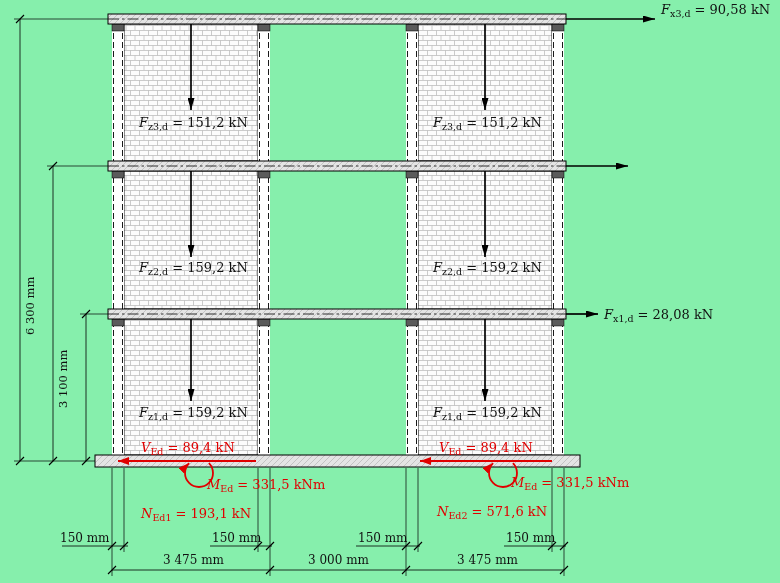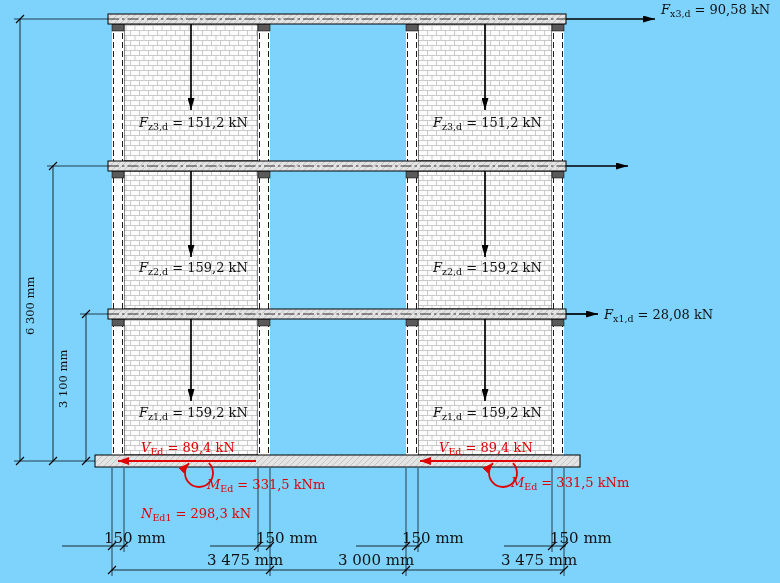--- a/index.html
+++ b/index.html
@@ -1,27 +1,27 @@
 <!DOCTYPE html>
 <html style="--accent-red: #e00000;"><head>
 <meta charset="utf-8">
 <style>
   :root{ --accent-red:#e00000; }
   html,body{margin:0;padding:0;background:#fff;}
-  .canvas{position:relative;width:780px;height:583px;background:#7dd3fc;overflow:hidden;
+  .canvas{position:relative;width:780px;height:583px;background:#86efac;overflow:hidden;
           font-family:"DejaVu Serif",serif;}
   svg{position:absolute;left:0;top:0;}
 
   
   .lbl{position:absolute;white-space:nowrap;font-size:13px;color:#111;line-height:14px;}
   .lbl .sym{font-style:italic;}
   .lbl sub{font-size:9.5px;vertical-align:-3px;}
   .lbl .val{padding-left:4px;}
   .red{color:var(--accent-red);}
-  .dim{font-size:15px;margin-left:44px;}
+  .dim{font-size:12px;}
   .vlbl{position:absolute;white-space:nowrap;font-size:11.5px;color:#111;height:14px;line-height:14px;
         transform:rotate(-90deg);transform-origin:left bottom;}
 
   
   .brickrect{fill:url(#brickpat);stroke:#000;stroke-width:0.9;}
   .striprect{fill:#ffffff;}
   .dashline{stroke:#000;stroke-width:0.9;stroke-dasharray:6 3;fill:none;}
   .slab{fill:url(#concpat);stroke:#000;stroke-width:1;}
   .cline{stroke:#000;stroke-width:0.8;stroke-dasharray:11 3 2.5 3;fill:none;}
   .block{fill:#5a5a5a;stroke:#000;stroke-width:0.5;}
@@ -203,28 +203,31 @@
 <div class="lbl red" style="left:439px;top:441px">
   <span class="sym">V</span><sub>Ed</sub><span class="val">= 89,4 kN</span>
 </div>
 <div class="lbl red" style="left:207px;top:478px">
   <span class="sym">M</span><sub>Ed</sub><span class="val">= 331,5 kNm</span>
 </div>
 <div class="lbl red" style="left:511px;top:476px">
   <span class="sym">M</span><sub>Ed</sub><span class="val">= 331,5 kNm</span>
 </div>
 <div class="lbl red" style="left:141px;top:507px">
-  <span class="sym">N</span><sub>Ed1</sub><span class="val">= 298,3 kN</span>
+  <span class="sym">N</span><sub>Ed1</sub><span class="val">= 193,1 kN</span>
+</div>
+<div class="lbl red" style="left:437px;top:505px">
+  <span class="sym">N</span><sub>Ed2</sub><span class="val">= 571,6 kN</span>
 </div>
 
 <div class="vlbl" style="left:3px;top:245px">9 500 mm</div>
 <div class="vlbl" style="left:37px;top:321px">6 300 mm</div>
 <div class="vlbl" style="left:70px;top:394px">3 100 mm</div>
 
 <div class="lbl dim" style="left:60px;top:531px">150 mm</div>
 <div class="lbl dim" style="left:212px;top:531px">150 mm</div>
 <div class="lbl dim" style="left:358px;top:531px">150 mm</div>
 <div class="lbl dim" style="left:506px;top:531px">150 mm</div>
 <div class="lbl dim" style="left:163px;top:553px">3 475 mm</div>
-<div class="lbl dim" style="left:294px;top:553px">3 000 mm</div>
+<div class="lbl dim" style="left:308px;top:553px">3 000 mm</div>
 <div class="lbl dim" style="left:457px;top:553px">3 475 mm</div>
 
 </div>
 
 </body></html>

